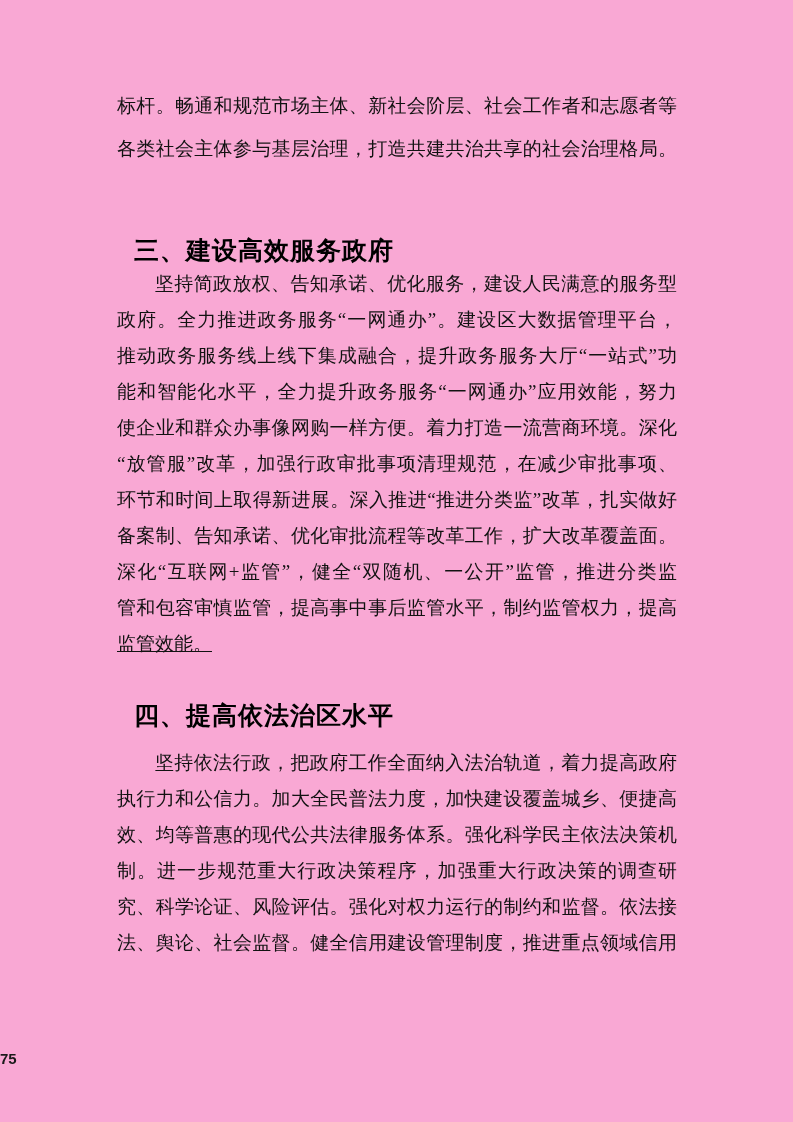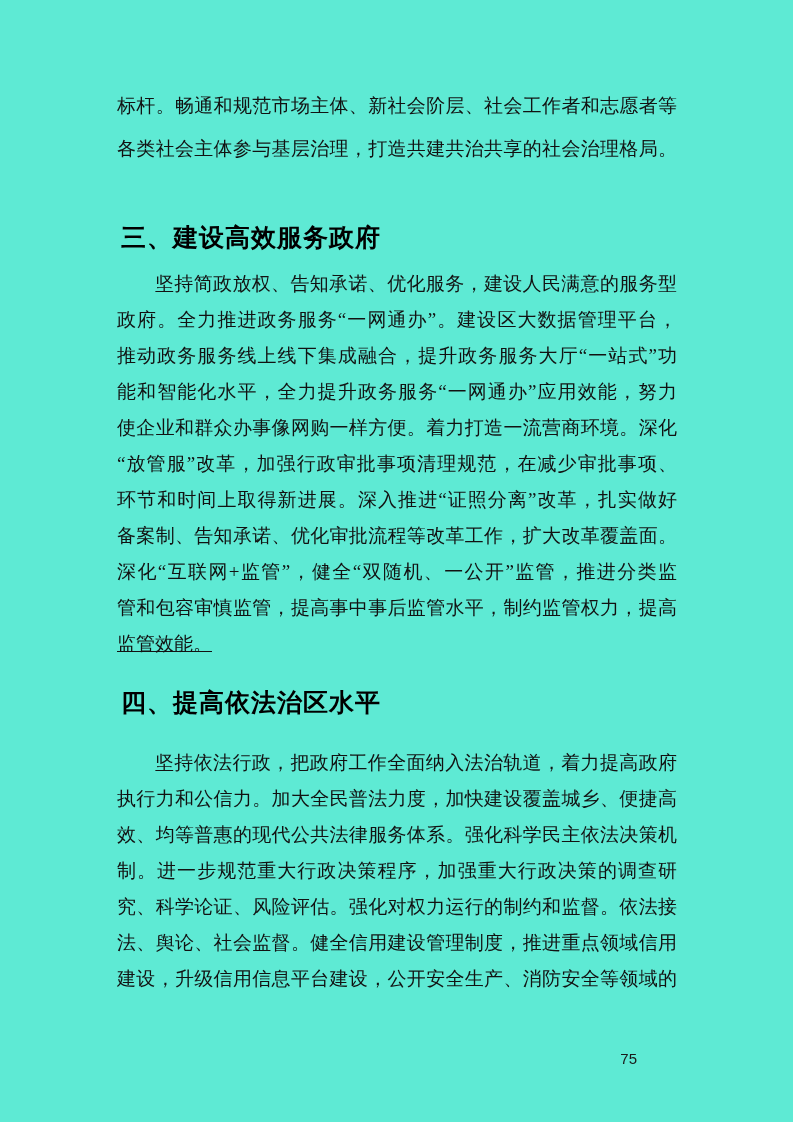--- a/index.html
+++ b/index.html
@@ -4,21 +4,21 @@
 <style>
   html, body {
     margin: 0;
     padding: 0;
     background: #ffffff;
   }
   .page {
     position: relative;
     width: 793px;
     height: 1122px;
-    background: #5eead4;
+    background: #f9a8d4;
     overflow: hidden;
     font-family: "Liberation Serif", "DejaVu Serif", serif;
     color: #121212;
   }
   .content {
     position: absolute;
     left: 117px;
     width: 560px;
     top: 0;
   }
@@ -36,40 +36,41 @@
     color: #121212;
   }
   .pitch43 .line { line-height: 43px; height: 43px; }
   .pitch36 .line { line-height: 36px; height: 36px; }
   .indent-first .line:first-child { text-indent: 2em; }
   .para .line.short-last { text-align-last: left; text-decoration: underline; }
   .heading {
     position: absolute;
     left: 0;
     width: 560px;
-    margin: 4px;
+    margin: 17px;
     font-family: "Liberation Sans", "DejaVu Sans", sans-serif;
     font-weight: 700;
     font-size: 25px;
     line-height: 32px;
     letter-spacing: 1px;
     color: #000000;
     white-space: nowrap;
     overflow: hidden;
   }
   .footer {
     position: absolute;
     left: 0;
     width: 637px;
     top: 1050px;
-    text-align: right;
+    text-align: left;
     font-family: "Liberation Sans", "DejaVu Sans", sans-serif;
     font-size: 15px;
     line-height: 18px;
     color: #1a1a1a;
+    font-weight: bold;
   }
 </style>
 </head>
 <body>
 
 <div class="page">
   <div class="content">
 
     <div class="para pitch43" style="top:84px">
         <div class="line">标杆。畅通和规范市场主体、新社会阶层、社会工作者和志愿者等</div>
@@ -78,35 +79,34 @@
 
     <h2 class="heading" style="top:217px">三、建设高效服务政府</h2>
 
     <div class="para pitch36 indent-first" style="top:266px">
         <div class="line">坚持简政放权、告知承诺、优化服务，建设人民满意的服务型</div>
         <div class="line">政府。全力推进政务服务“一网通办”。建设区大数据管理平台，</div>
         <div class="line">推动政务服务线上线下集成融合，提升政务服务大厅“一站式”功</div>
         <div class="line">能和智能化水平，全力提升政务服务“一网通办”应用效能，努力</div>
         <div class="line">使企业和群众办事像网购一样方便。着力打造一流营商环境。深化</div>
         <div class="line">“放管服”改革，加强行政审批事项清理规范，在减少审批事项、</div>
-        <div class="line">环节和时间上取得新进展。深入推进“证照分离”改革，扎实做好</div>
+        <div class="line">环节和时间上取得新进展。深入推进“推进分类监”改革，扎实做好</div>
         <div class="line">备案制、告知承诺、优化审批流程等改革工作，扩大改革覆盖面。</div>
         <div class="line">深化“互联网+监管”，健全“双随机、一公开”监管，推进分类监</div>
         <div class="line">管和包容审慎监管，提高事中事后监管水平，制约监管权力，提高</div>
         <div class="line short-last">监管效能。</div>
       </div>
 
     <h2 class="heading" style="top:682px">四、提高依法治区水平</h2>
 
     <div class="para pitch36 indent-first" style="top:745px">
         <div class="line">坚持依法行政，把政府工作全面纳入法治轨道，着力提高政府</div>
         <div class="line">执行力和公信力。加大全民普法力度，加快建设覆盖城乡、便捷高</div>
         <div class="line">效、均等普惠的现代公共法律服务体系。强化科学民主依法决策机</div>
         <div class="line">制。进一步规范重大行政决策程序，加强重大行政决策的调查研</div>
         <div class="line">究、科学论证、风险评估。强化对权力运行的制约和监督。依法接</div>
         <div class="line">法、舆论、社会监督。健全信用建设管理制度，推进重点领域信用</div>
-        <div class="line">建设，升级信用信息平台建设，公开安全生产、消防安全等领域的</div>
       </div>
 
   </div>
 
   <div class="footer">75</div>
 </div>
 
 </body></html>

